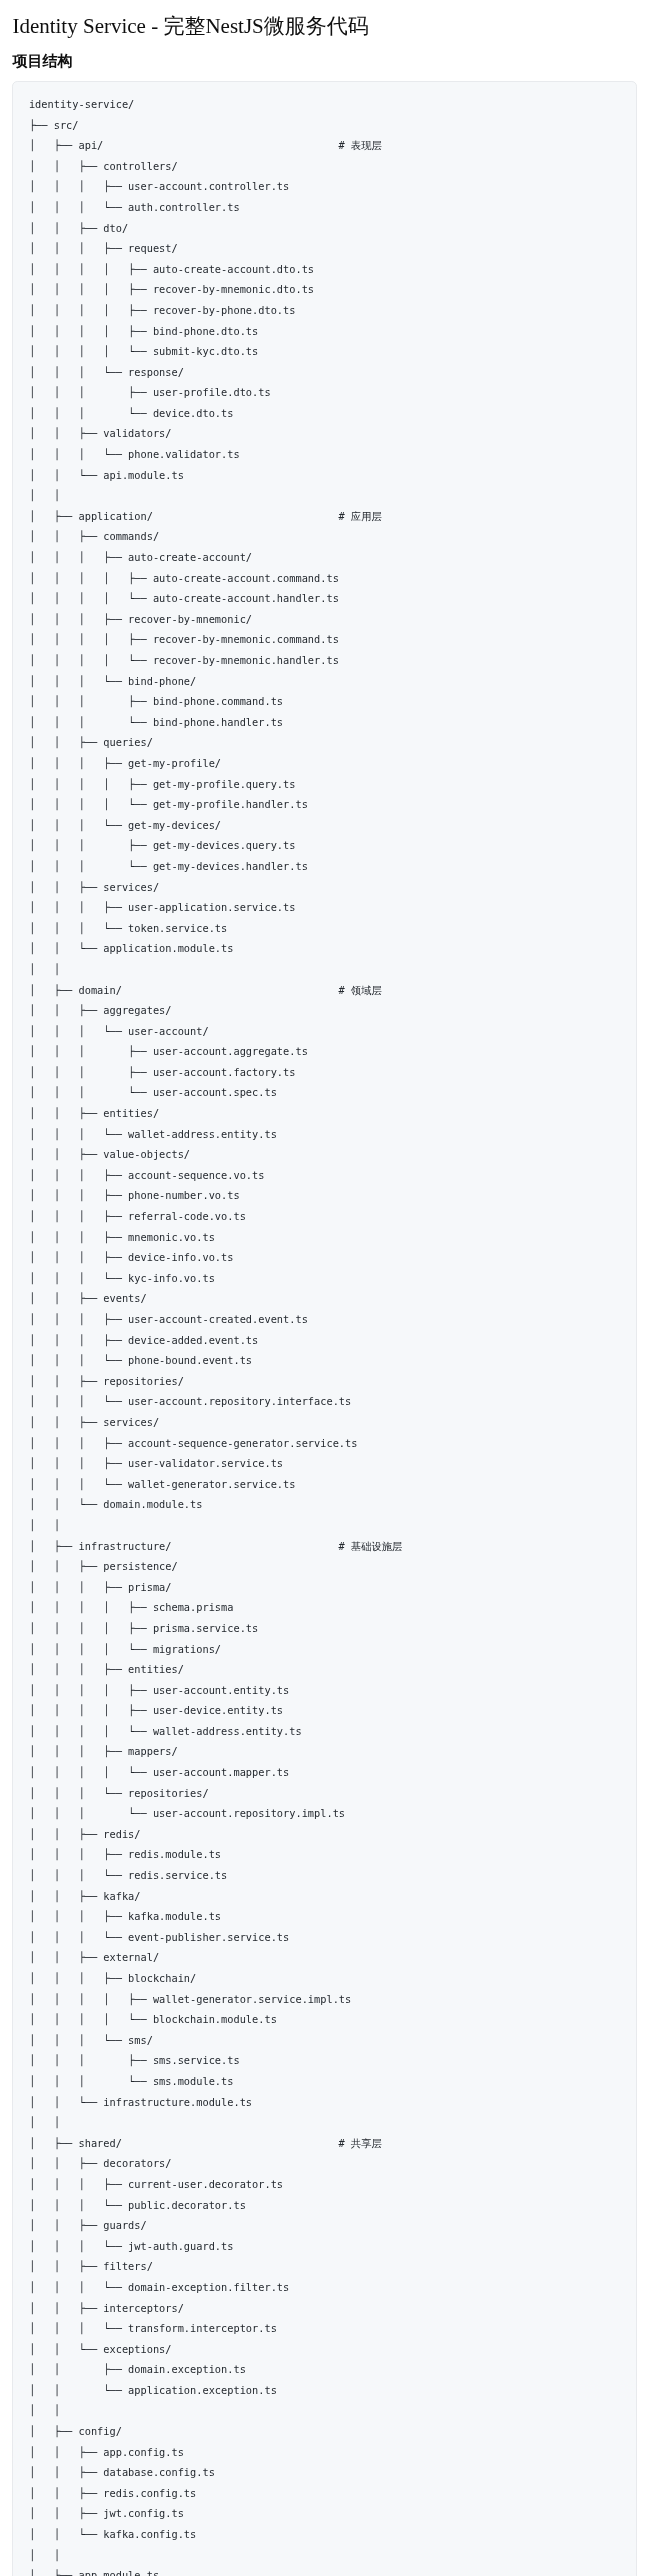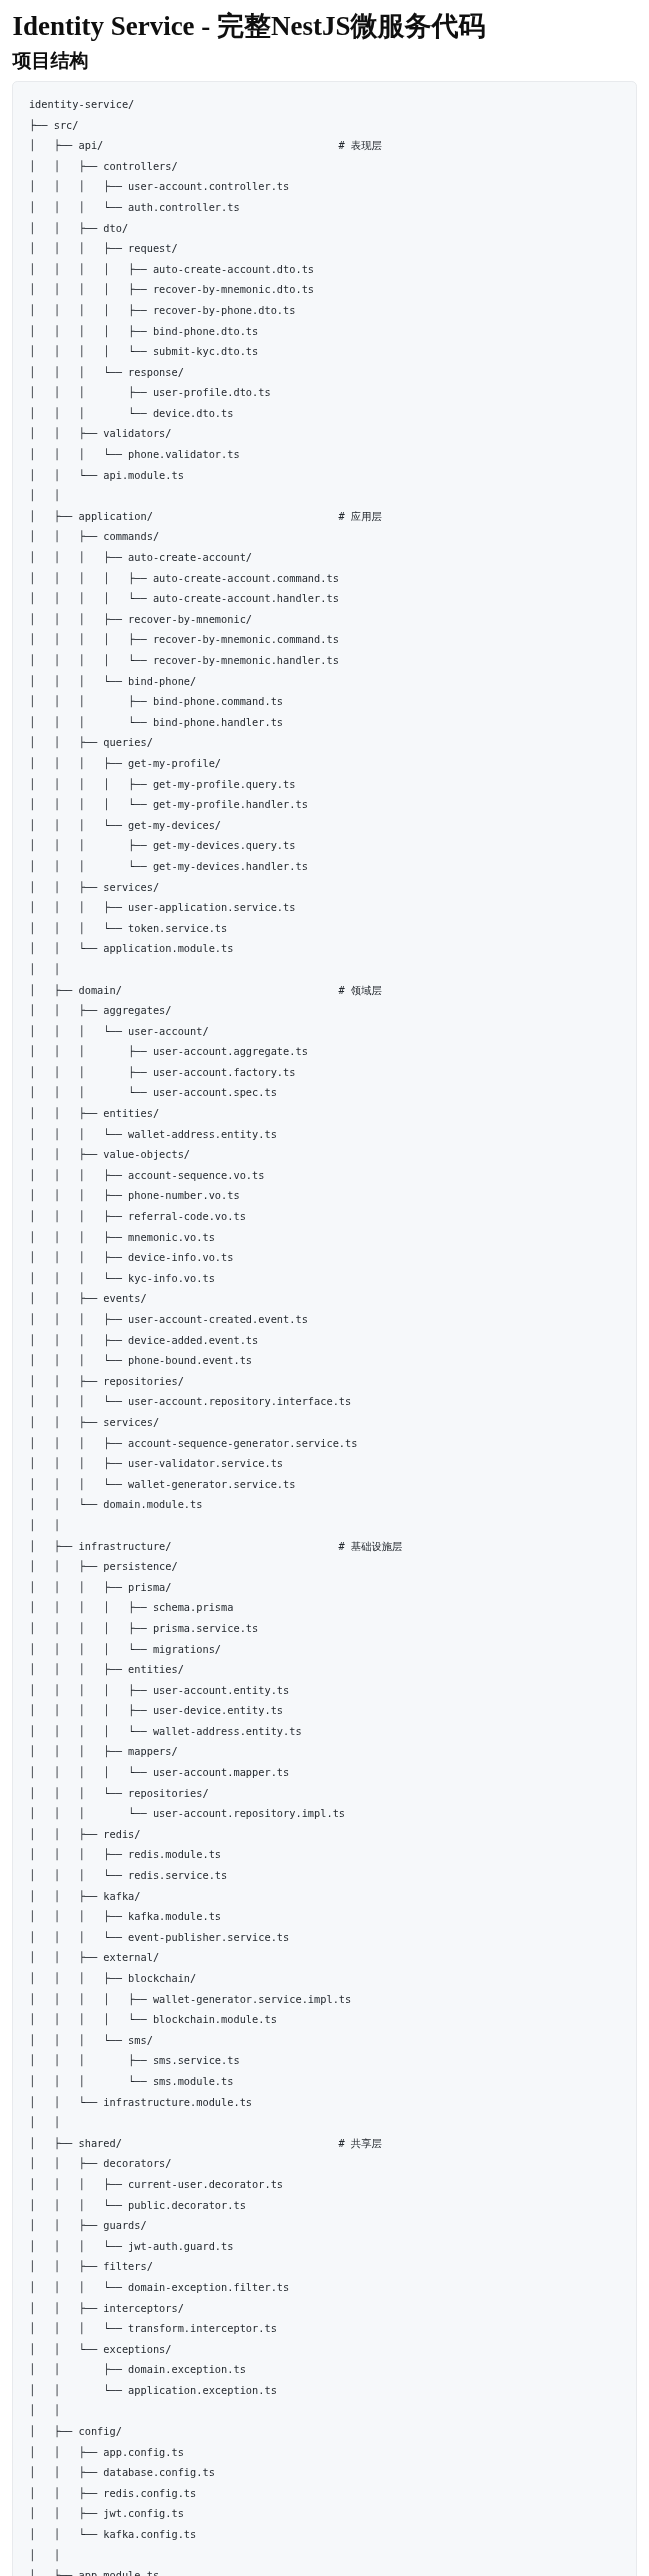--- a/index.html
+++ b/index.html
@@ -9,29 +9,29 @@
     background: #ffffff;
     color: #1f2328;
     font-family: "Liberation Sans", sans-serif;
   }
   .page {
     width: 649px;
     padding: 14.4px 12.4px 12.4px 12.4px;
   }
   .page-title {
     font-family: "Liberation Serif", serif;
-    font-size: 27px;
+    font-size: 21px;
     line-height: 25px;
-    font-weight: 700;
+    font-weight: 400;
     color: #0f0f0f;
     margin: 0 0 12.4px 0;
   }
   .section-heading {
     font-family: "Liberation Serif", serif;
-    font-size: 19px;
+    font-size: 15px;
     line-height: 18.5px;
     font-weight: 700;
     color: #0f0f0f;
     margin: 0 0 10.3px 0;
   }
   .code-block {
     background: #f6f8fa;
     border: 0.5px solid #e8eaed;
     border-radius: 5.2px;
     padding: 12.4px 15.5px;

